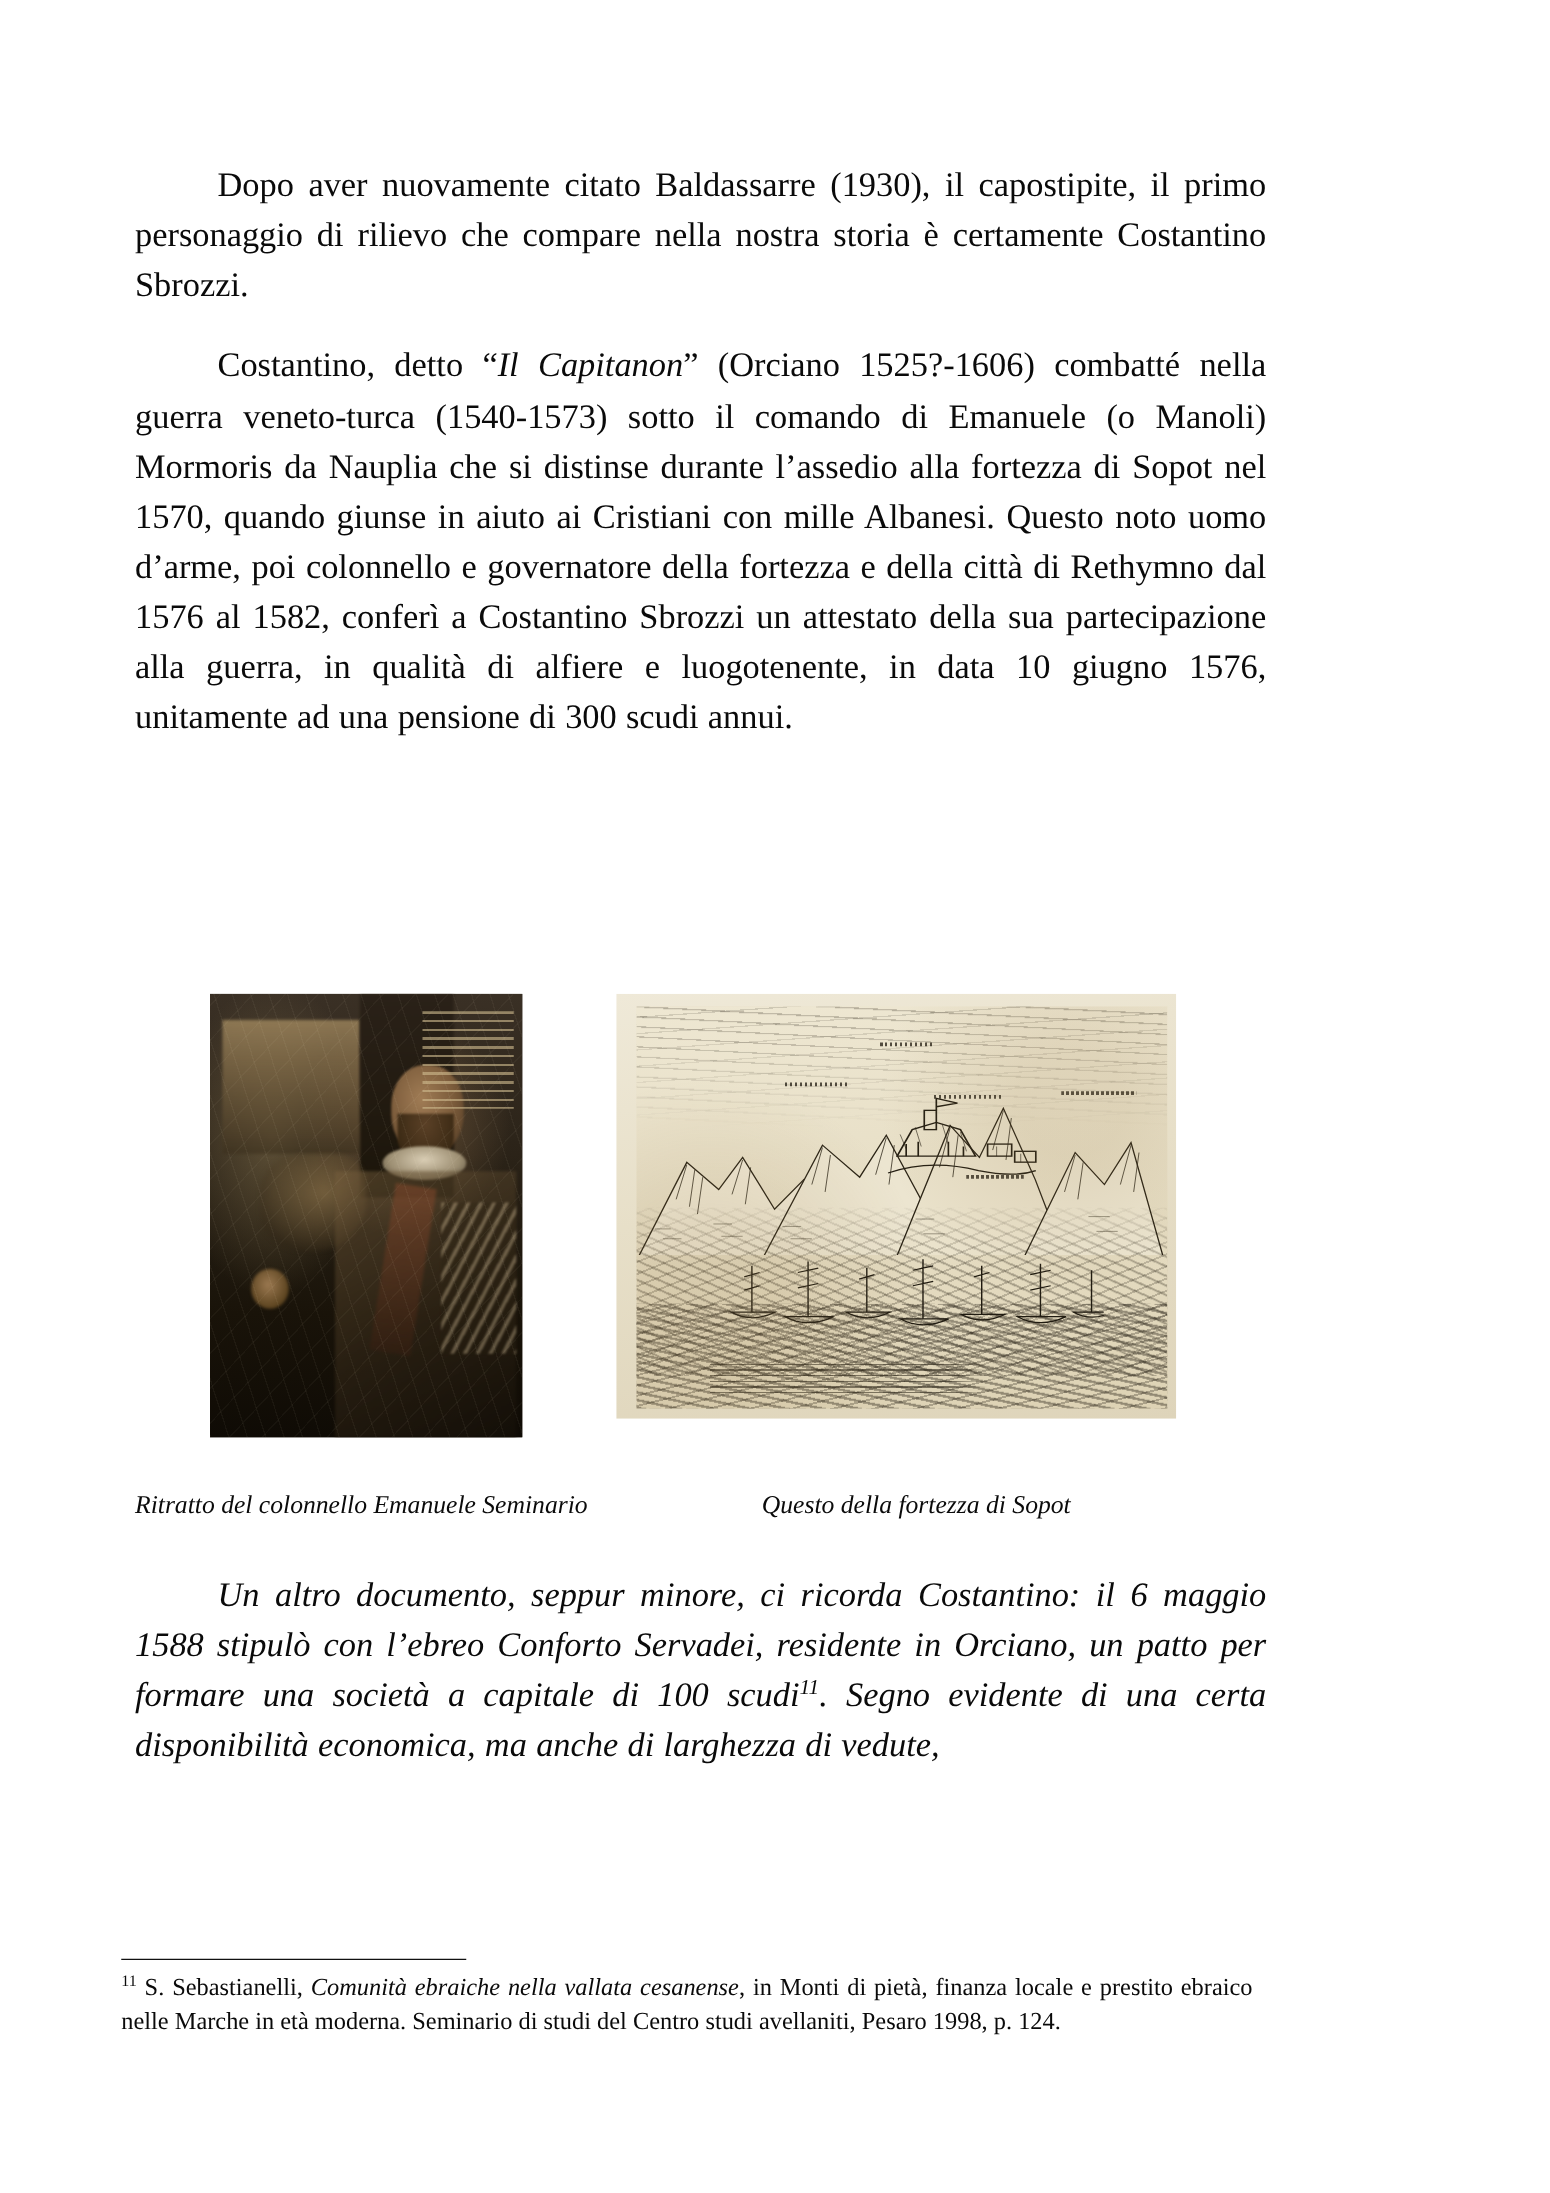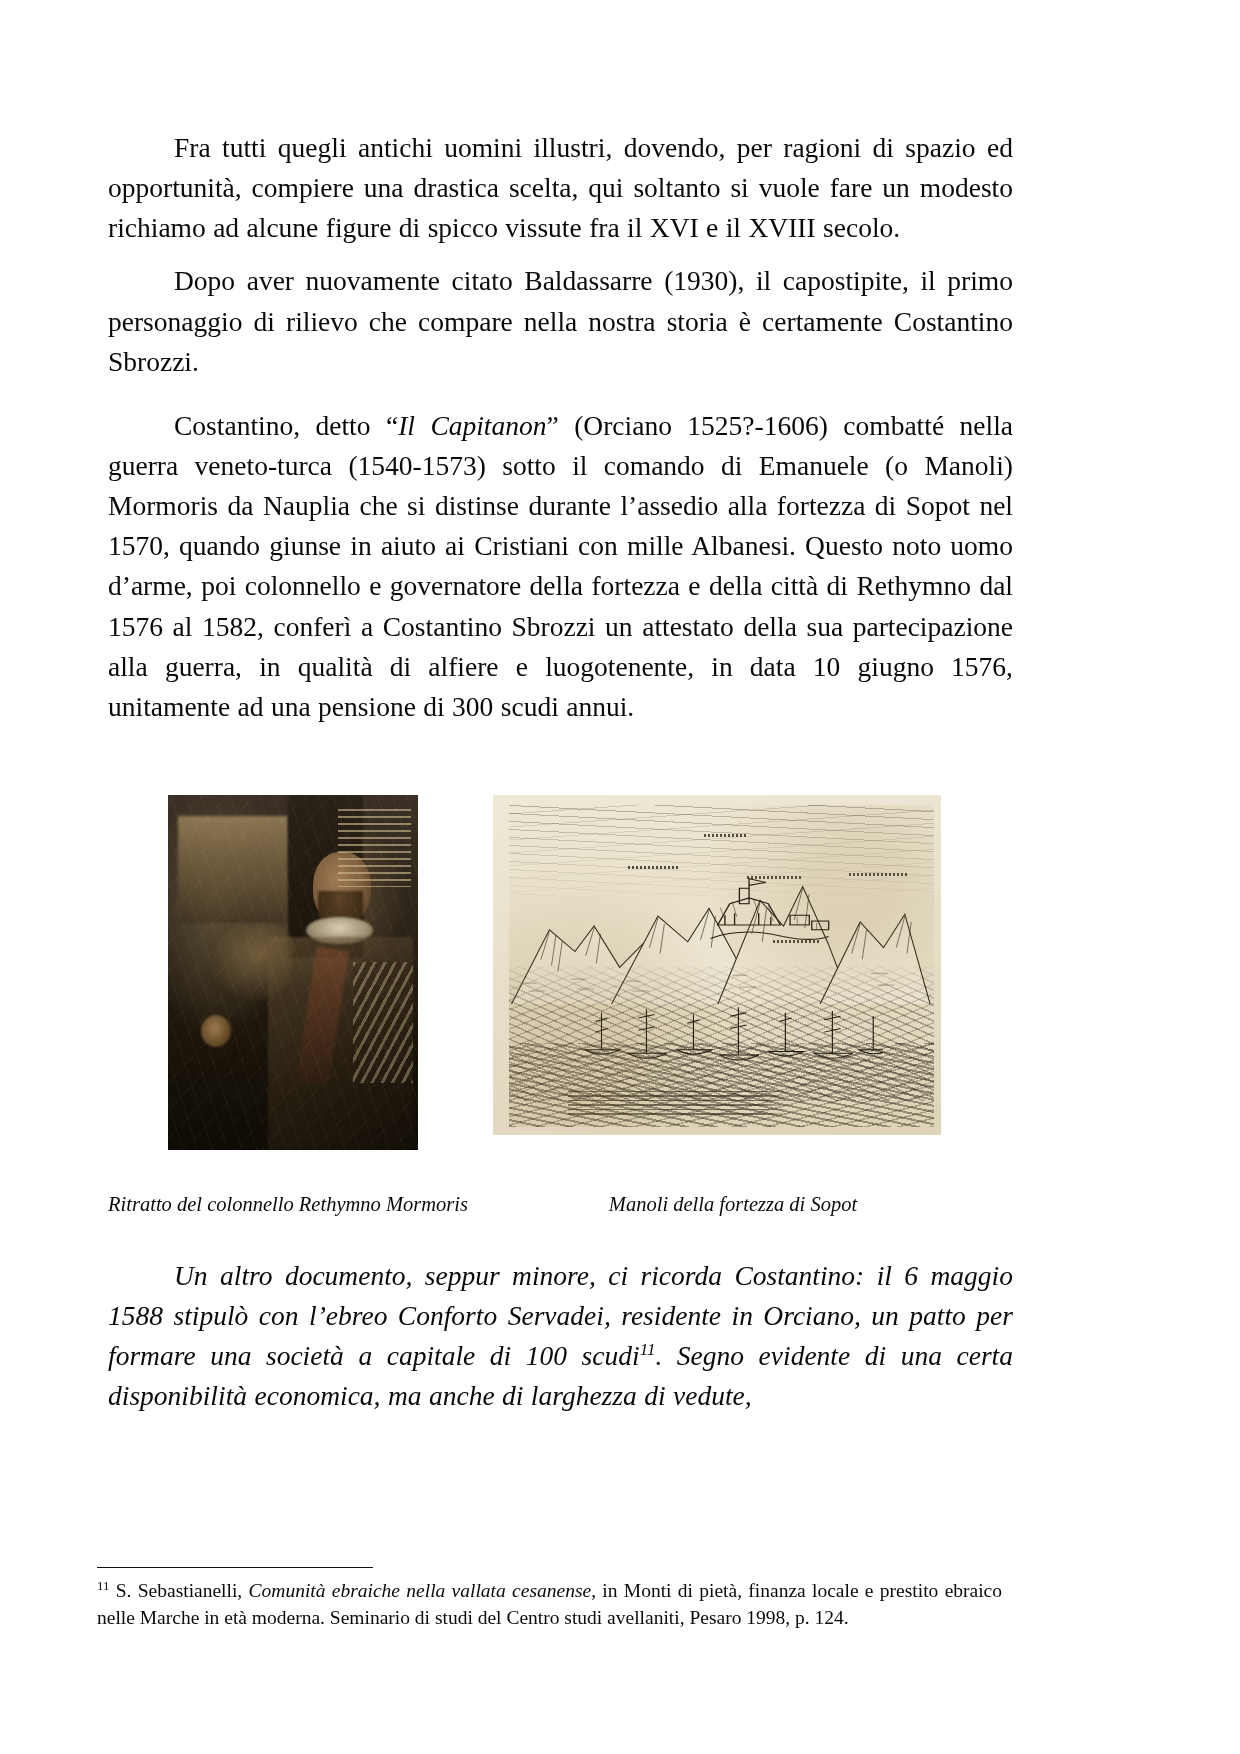--- a/index.html
+++ b/index.html
@@ -294,21 +294,20 @@
     text-align: center;
     font-size: 25px;
   }
 </style>
 </head>
 <body>
 
 <div class="page">
 
   <div class="content">
-    <p class="body">Fra tutti quegli antichi uomini illustri, dovendo, per ragioni di spazio ed opportunità, compiere una drastica scelta, qui soltanto si vuole fare un modesto richiamo ad alcune figure di spicco vissute fra il XVI e il XVIII secolo.</p>
     <p class="body">Dopo aver nuovamente citato Baldassarre (1930), il capostipite, il primo personaggio di rilievo che compare nella nostra storia è certamente Costantino Sbrozzi.</p>
     <p class="body"><span>Costantino, detto “</span><span class="it">Il Capitanon</span><span>” (Orciano 1525?-1606) combatté nella guerra veneto-turca (1540-1573) sotto il comando di Emanuele (o Manoli) Mormoris da Nauplia che si distinse durante l’assedio alla fortezza di Sopot nel 1570, quando giunse in aiuto ai Cristiani con mille Albanesi. Questo noto uomo d’arme, poi colonnello e governatore della fortezza e della città di Rethymno dal 1576 al 1582, conferì a Costantino Sbrozzi un attestato della sua partecipazione alla guerra, in qualità di alfiere e luogotenente, in data 10 giugno 1576, unitamente ad una pensione di 300 scudi annui.</span></p>
   </div>
 
   <div class="figures">
 
     <div class="fig fig-portrait">
       <div class="frame">
         <div class="portrait-art">
           <div class="p-window"></div>
@@ -402,22 +401,22 @@
             <div class="pr-caption-block"></div>
             <div class="pr-foxing"></div>
           </div>
         </div>
       </div>
     </div>
 
   </div>
 
   <div class="caption-row">
-    <div class="caption cap-left">Ritratto del colonnello Rethymno Mormoris</div>
-    <div class="caption cap-right">Manoli della fortezza di Sopot</div>
+    <div class="caption cap-left">Ritratto del colonnello Emanuele Seminario</div>
+    <div class="caption cap-right">Questo della fortezza di Sopot</div>
   </div>
 
   <div class="after-figures">
     <p class="body"><span>Un altro documento, seppur minore, ci ricorda Costantino: il 6 maggio 1588 stipulò con l’ebreo Conforto Servadei, residente in Orciano, un patto per formare una società a capitale di 100 scudi</span><sup class="fn">11</sup><span>. Segno evidente di una certa disponibilità economica, ma anche di larghezza di vedute,</span></p>
   </div>
 
   <div class="footnote-area">
     <div class="fn-rule"></div>
     <p class="footnote"><sup class="fn">11</sup><span> S. Sebastianelli, </span><span class="it">Comunità ebraiche nella vallata cesanense</span><span>, in Monti di pietà, finanza locale e prestito ebraico nelle Marche in età moderna. Seminario di studi del Centro studi avellaniti, Pesaro 1998, p. 124.</span></p>
   </div>

